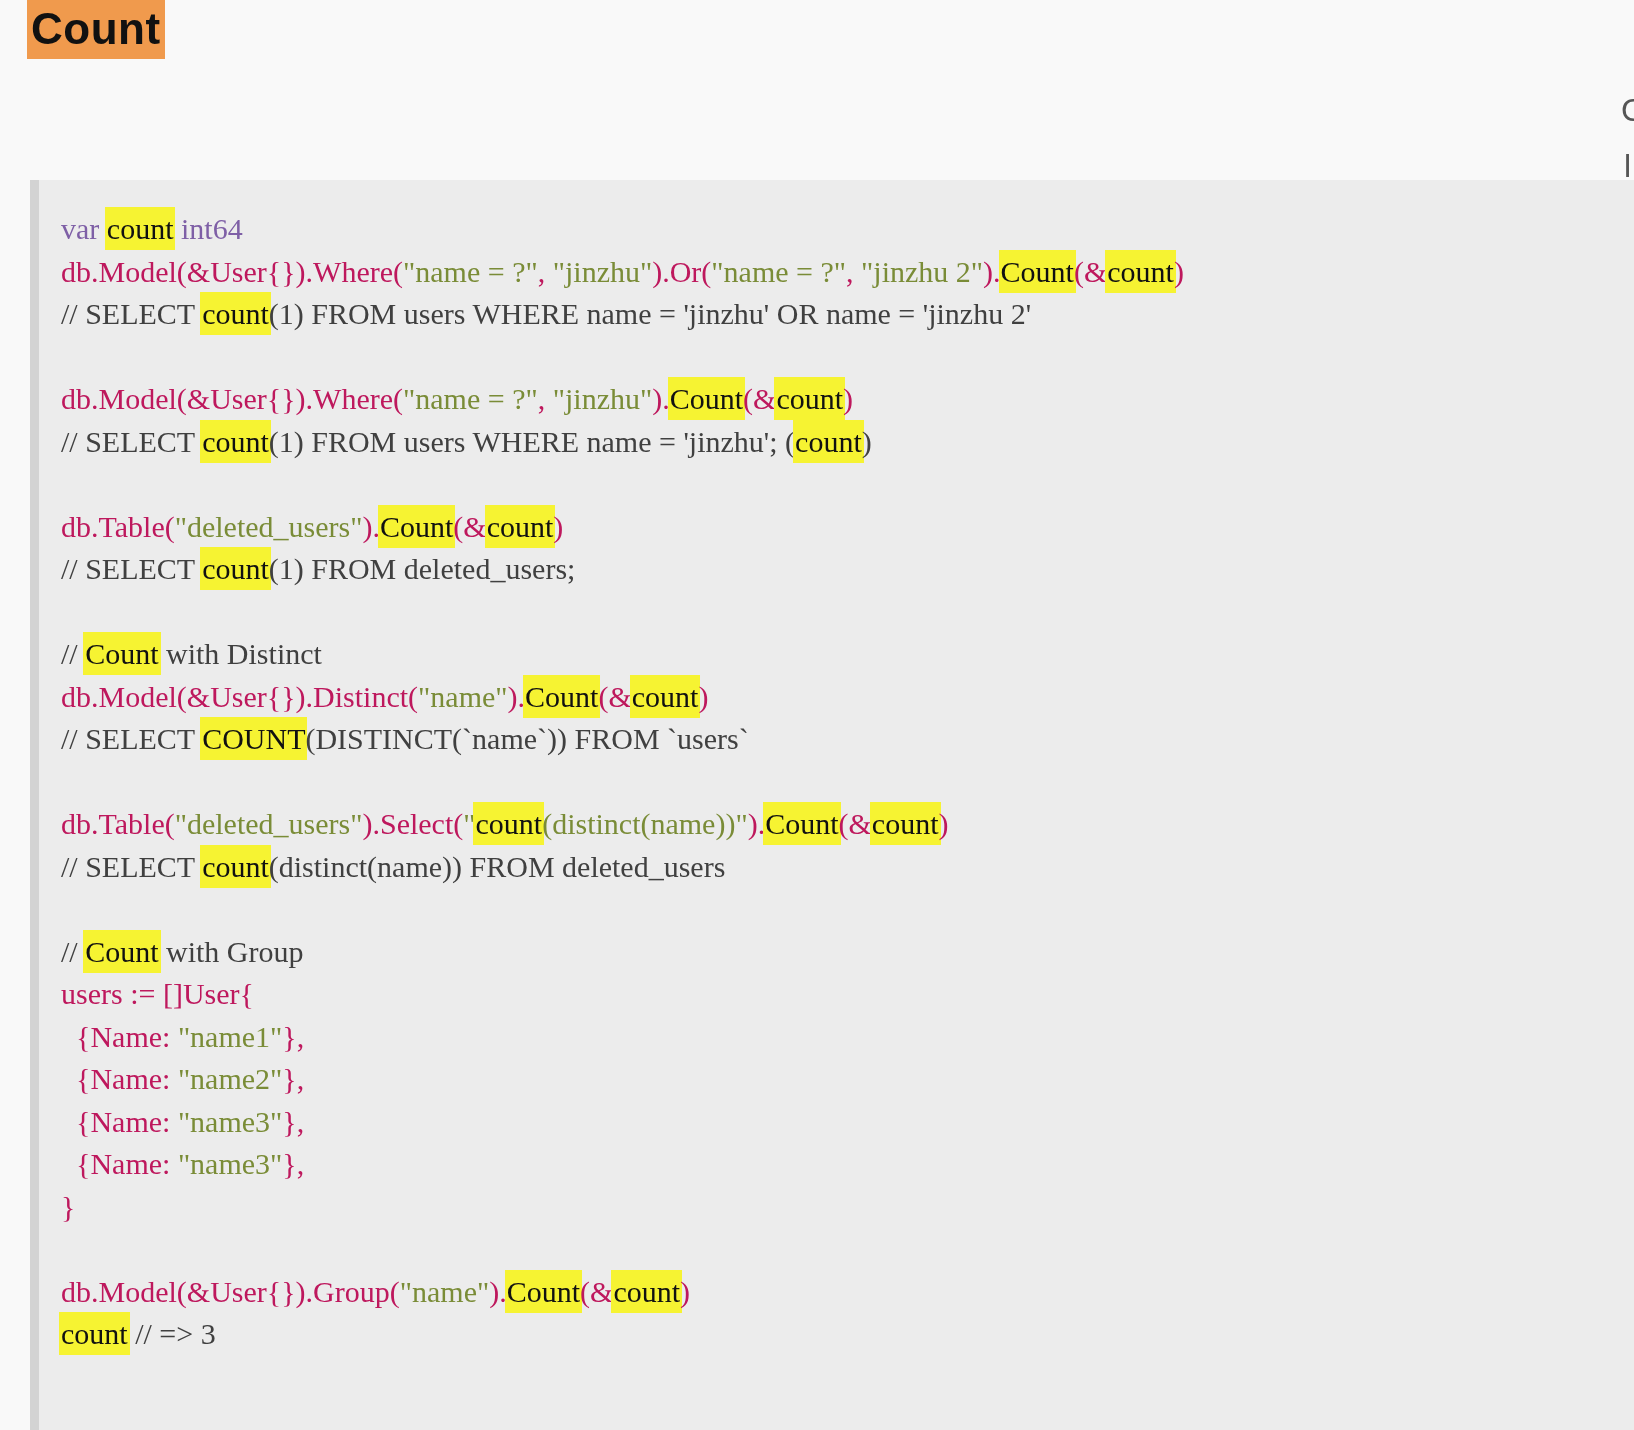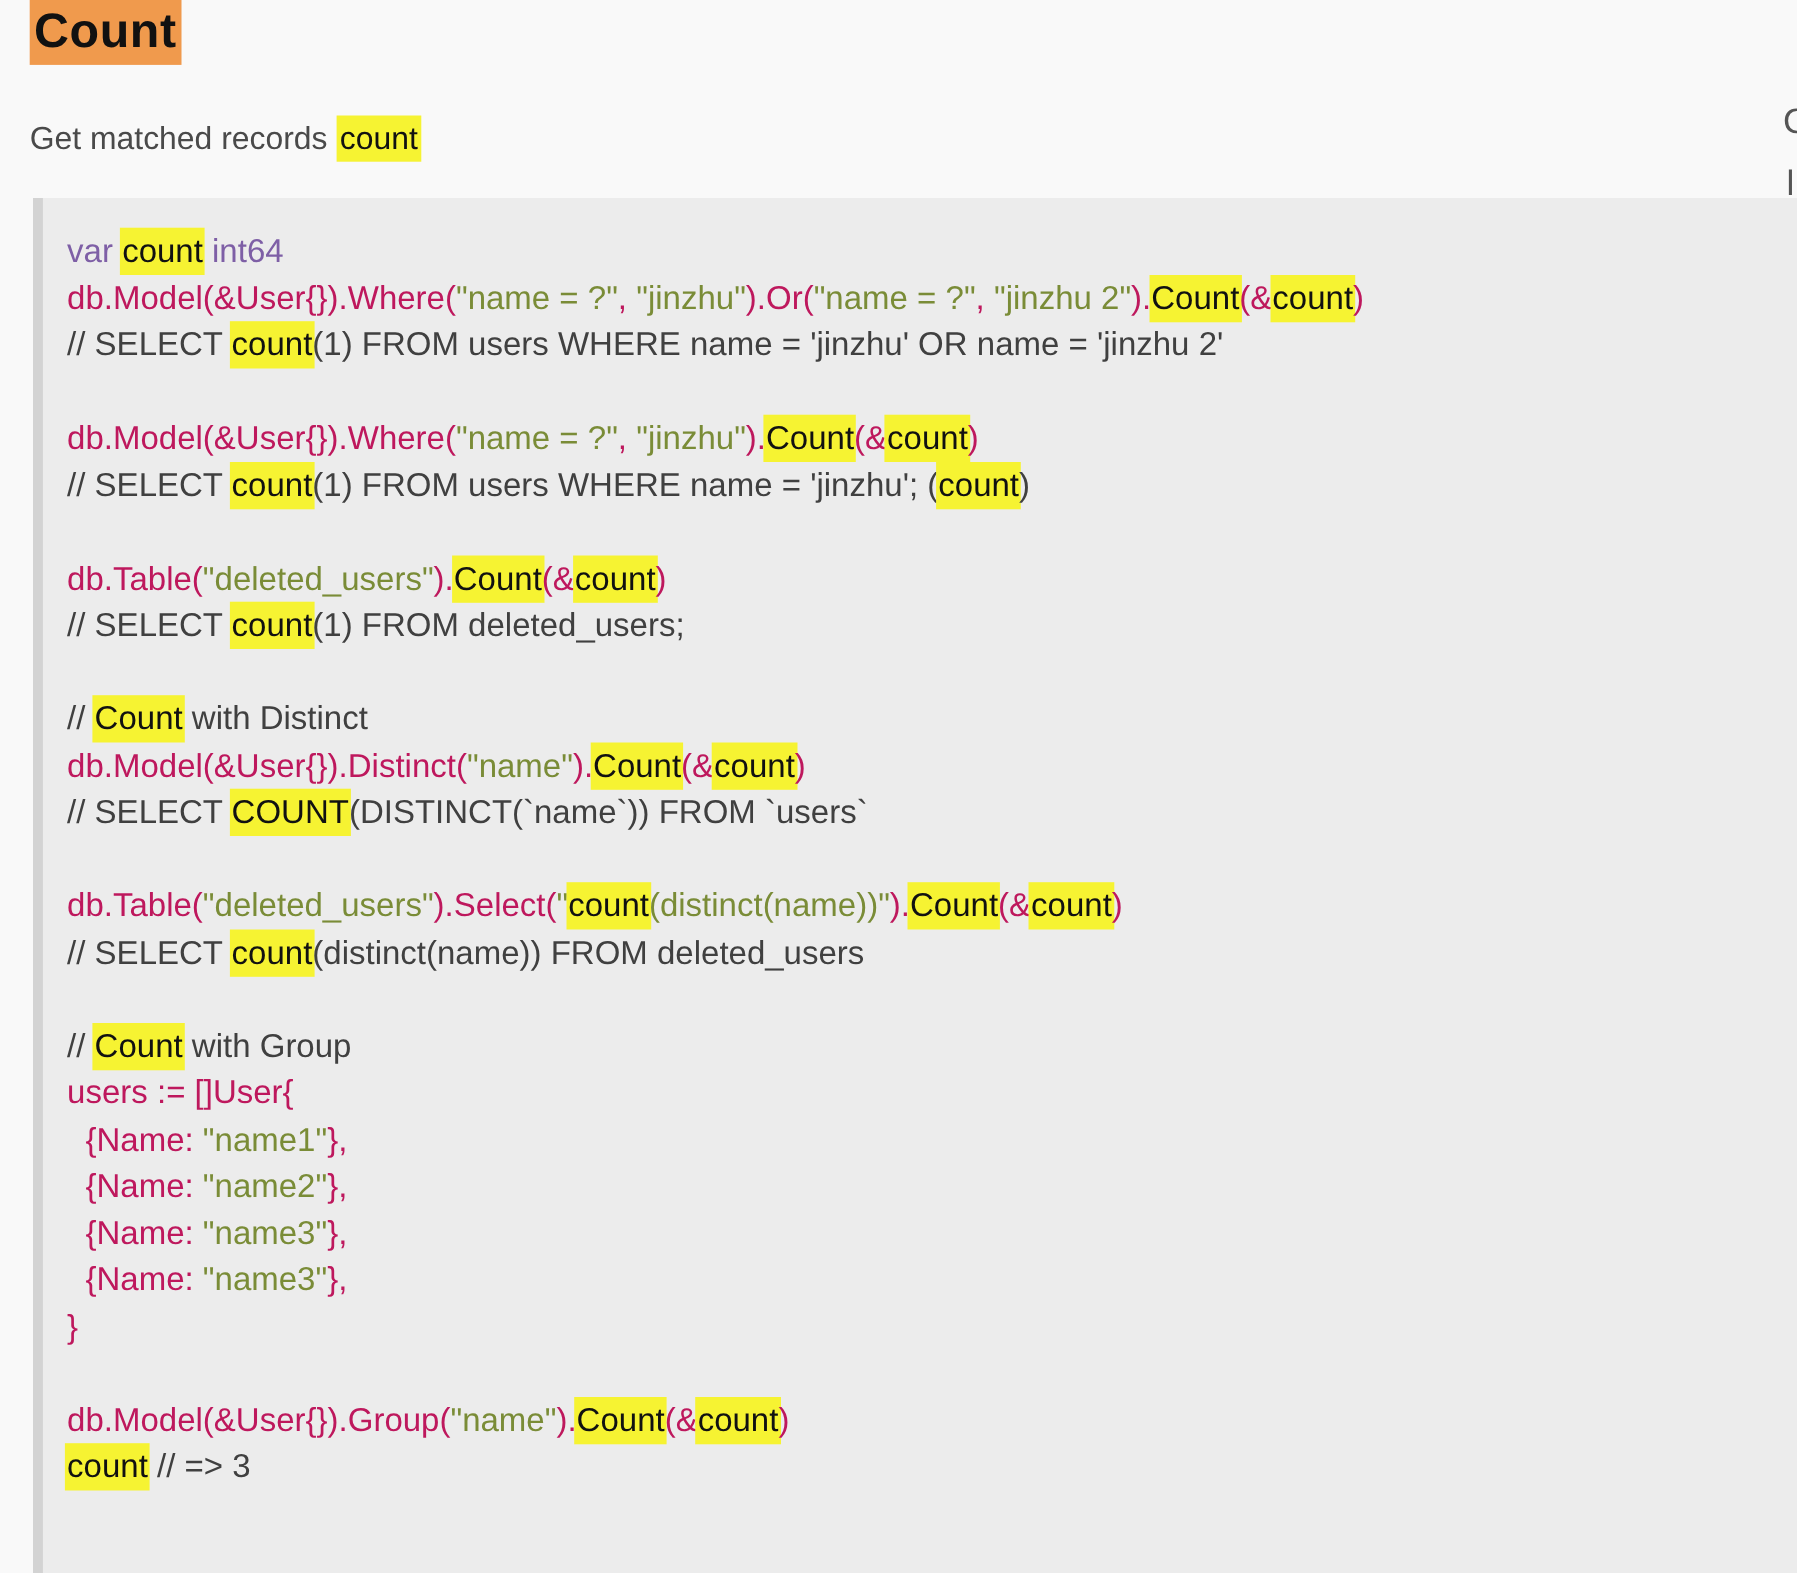--- a/index.html
+++ b/index.html
@@ -54,21 +54,21 @@
   .code-block {
     position: absolute;
     left: 30px; top: 180px;
     width: 1604px; height: 1300px;
     background: #ececec;
     border-left: 9px solid #d3d3d3;
     padding: 28px 0 0 22px;
     overflow: hidden;
   }
   .code-block pre {
-    font-family: Liberation Sans, sans-serif;
+    font-family: Liberation Serif, serif;
     font-size: 30px;
     line-height: 42.5px;
     color: #404040;
     white-space: pre;
   }
   .line { height: 42.5px; white-space: pre; }
   .tok-p { color: #be185d; }
   .tok-k { color: #7e5fa6; }
   .tok-s { color: #7a8c37; }
   .tok-c { color: #404040; }
@@ -79,21 +79,20 @@
     margin: 0 -2px;
   }
 </style>
 </head>
 <body>
 
 <div class="page">
 
   <h1 class="doc-title"><mark class="find-active">Count</mark></h1>
 
-  <p class="doc-intro"><span>Get matched records </span><mark class="find-match">count</mark></p>
 
   <span class="toc-fragment toc-frag-1">C</span>
   <span class="toc-fragment toc-frag-2">l</span>
 
   <figure class="code-block">
     <pre id="code-content"><div class="line"><span class="tok-k">var</span><span class="tok-p"> </span><span class="tok-h">count</span><span class="tok-p"> </span><span class="tok-k">int64</span></div><div class="line"><span class="tok-p">db.Model(&amp;User{}).Where(</span><span class="tok-s">"name = ?"</span><span class="tok-p">, </span><span class="tok-s">"jinzhu"</span><span class="tok-p">).Or(</span><span class="tok-s">"name = ?"</span><span class="tok-p">, </span><span class="tok-s">"jinzhu 2"</span><span class="tok-p">).</span><span class="tok-h">Count</span><span class="tok-p">(&amp;</span><span class="tok-h">count</span><span class="tok-p">)</span></div><div class="line"><span class="tok-c">// SELECT </span><span class="tok-h">count</span><span class="tok-c">(1) FROM users WHERE name = 'jinzhu' OR name = 'jinzhu 2'</span></div><div class="line"></div><div class="line"><span class="tok-p">db.Model(&amp;User{}).Where(</span><span class="tok-s">"name = ?"</span><span class="tok-p">, </span><span class="tok-s">"jinzhu"</span><span class="tok-p">).</span><span class="tok-h">Count</span><span class="tok-p">(&amp;</span><span class="tok-h">count</span><span class="tok-p">)</span></div><div class="line"><span class="tok-c">// SELECT </span><span class="tok-h">count</span><span class="tok-c">(1) FROM users WHERE name = 'jinzhu'; (</span><span class="tok-h">count</span><span class="tok-c">)</span></div><div class="line"></div><div class="line"><span class="tok-p">db.Table(</span><span class="tok-s">"deleted_users"</span><span class="tok-p">).</span><span class="tok-h">Count</span><span class="tok-p">(&amp;</span><span class="tok-h">count</span><span class="tok-p">)</span></div><div class="line"><span class="tok-c">// SELECT </span><span class="tok-h">count</span><span class="tok-c">(1) FROM deleted_users;</span></div><div class="line"></div><div class="line"><span class="tok-c">// </span><span class="tok-h">Count</span><span class="tok-c"> with Distinct</span></div><div class="line"><span class="tok-p">db.Model(&amp;User{}).Distinct(</span><span class="tok-s">"name"</span><span class="tok-p">).</span><span class="tok-h">Count</span><span class="tok-p">(&amp;</span><span class="tok-h">count</span><span class="tok-p">)</span></div><div class="line"><span class="tok-c">// SELECT </span><span class="tok-h">COUNT</span><span class="tok-c">(DISTINCT(`name`)) FROM `users`</span></div><div class="line"></div><div class="line"><span class="tok-p">db.Table(</span><span class="tok-s">"deleted_users"</span><span class="tok-p">).Select(</span><span class="tok-s">"</span><span class="tok-h">count</span><span class="tok-s">(distinct(name))"</span><span class="tok-p">).</span><span class="tok-h">Count</span><span class="tok-p">(&amp;</span><span class="tok-h">count</span><span class="tok-p">)</span></div><div class="line"><span class="tok-c">// SELECT </span><span class="tok-h">count</span><span class="tok-c">(distinct(name)) FROM deleted_users</span></div><div class="line"></div><div class="line"><span class="tok-c">// </span><span class="tok-h">Count</span><span class="tok-c"> with Group</span></div><div class="line"><span class="tok-p">users := []User{</span></div><div class="line"><span class="tok-p">  {Name: </span><span class="tok-s">"name1"</span><span class="tok-p">},</span></div><div class="line"><span class="tok-p">  {Name: </span><span class="tok-s">"name2"</span><span class="tok-p">},</span></div><div class="line"><span class="tok-p">  {Name: </span><span class="tok-s">"name3"</span><span class="tok-p">},</span></div><div class="line"><span class="tok-p">  {Name: </span><span class="tok-s">"name3"</span><span class="tok-p">},</span></div><div class="line"><span class="tok-p">}</span></div><div class="line"></div><div class="line"><span class="tok-p">db.Model(&amp;User{}).Group(</span><span class="tok-s">"name"</span><span class="tok-p">).</span><span class="tok-h">Count</span><span class="tok-p">(&amp;</span><span class="tok-h">count</span><span class="tok-p">)</span></div><div class="line"><span class="tok-h">count</span><span class="tok-c"> // =&gt; 3</span></div></pre>
   </figure>
 
 </div>
 

